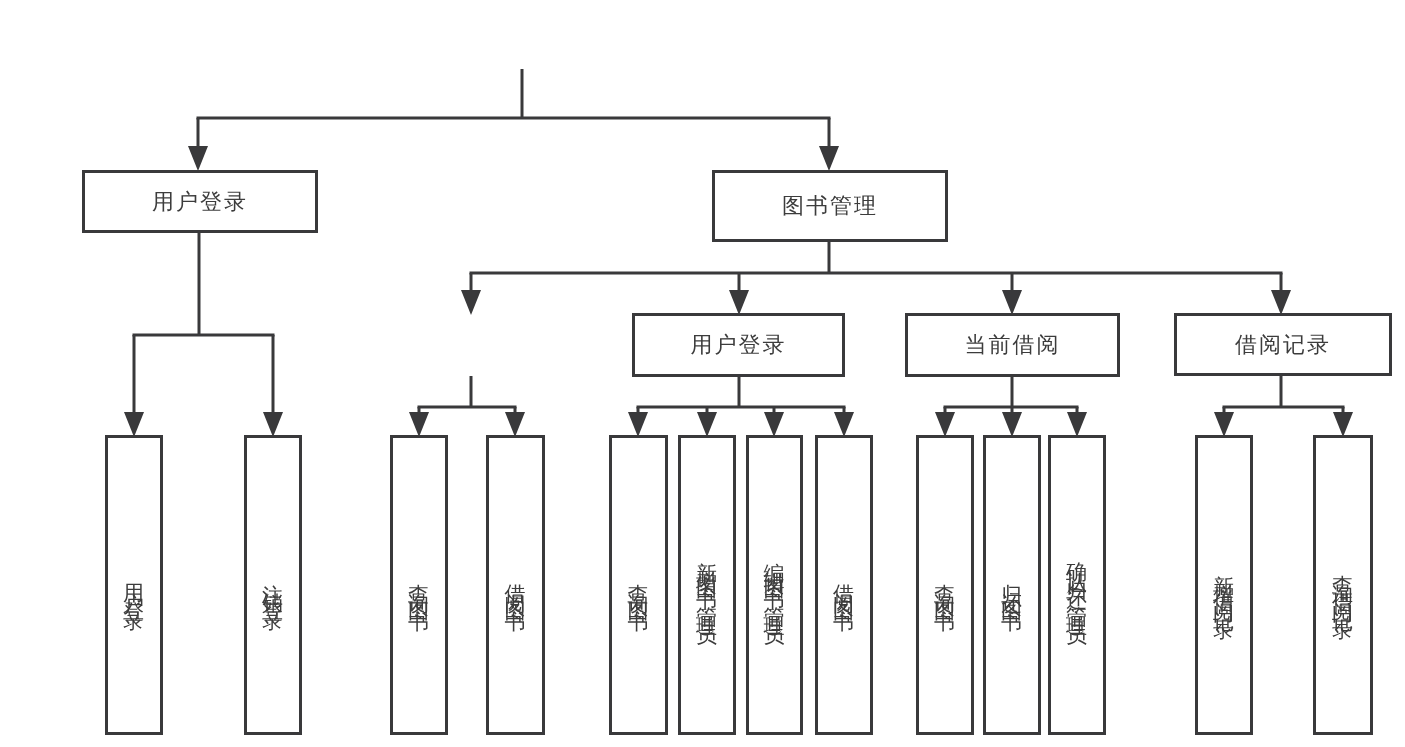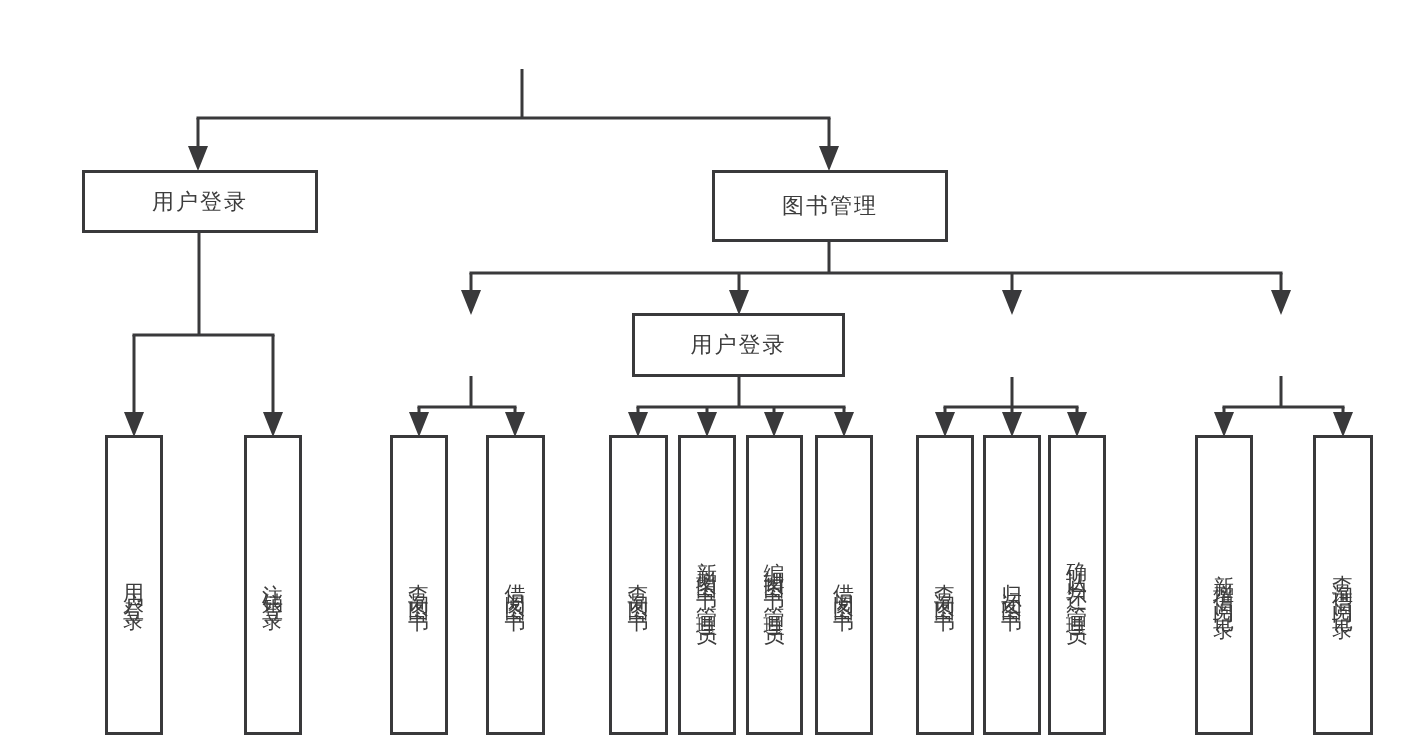--- a/index.html
+++ b/index.html
@@ -156,20 +156,26 @@
   <div class="node hnode n-login">
     <span>用户登录</span>
   </div>
   <div class="node hnode n-mgmt">
     <span>图书管理</span>
   </div>
 
   <div class="node hnode n-borrow">
     <span>用户登录</span>
   </div>
+  <div class="node hnode n-current">
+    <span>当前借阅</span>
+  </div>
+  <div class="node hnode n-records">
+    <span>借阅记录</span>
+  </div>
 
   <div class="node vnode n-login-login">
     <span>用户登录</span>
   </div>
   <div class="node vnode n-login-logout">
     <span>注销登录</span>
   </div>
   <div class="node vnode n-rec-query">
     <span>查询图书</span>
   </div>

